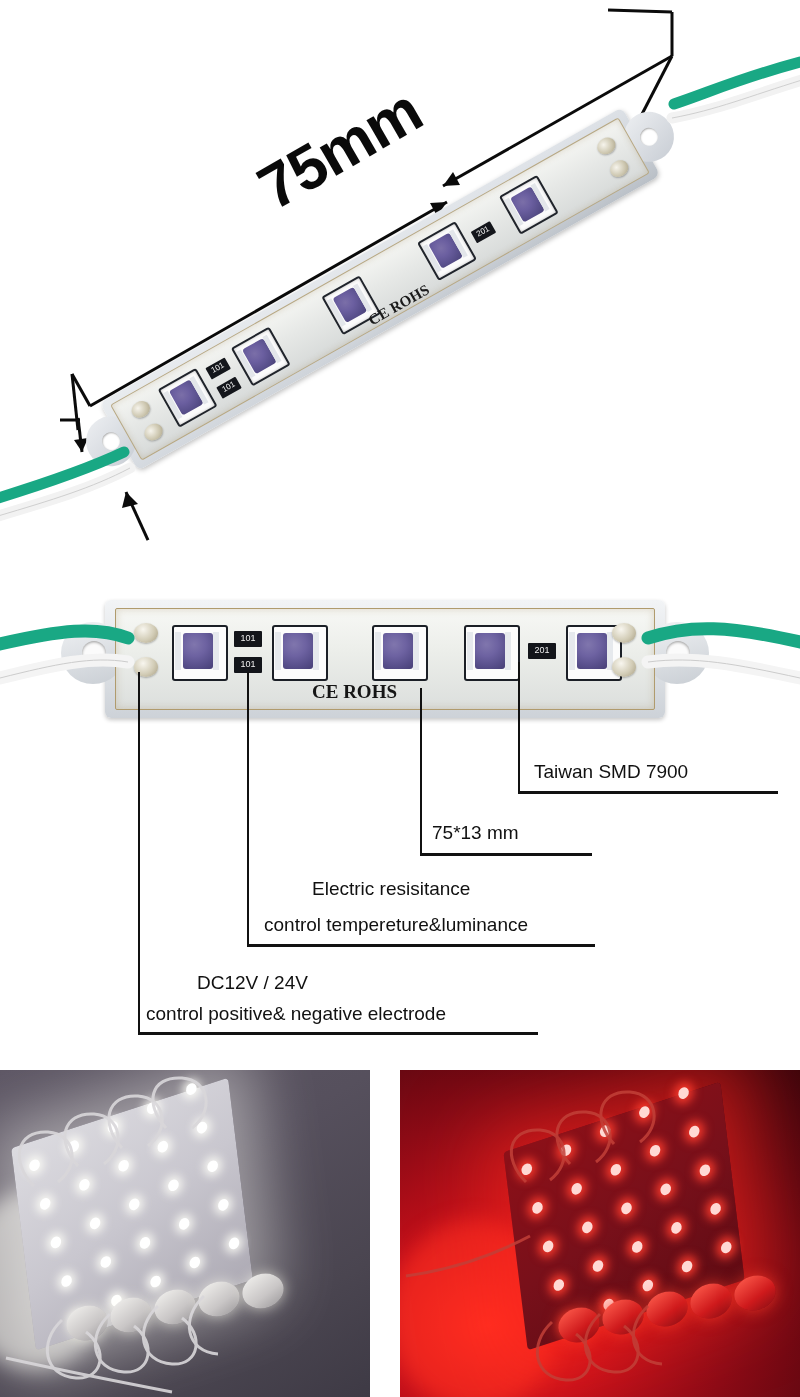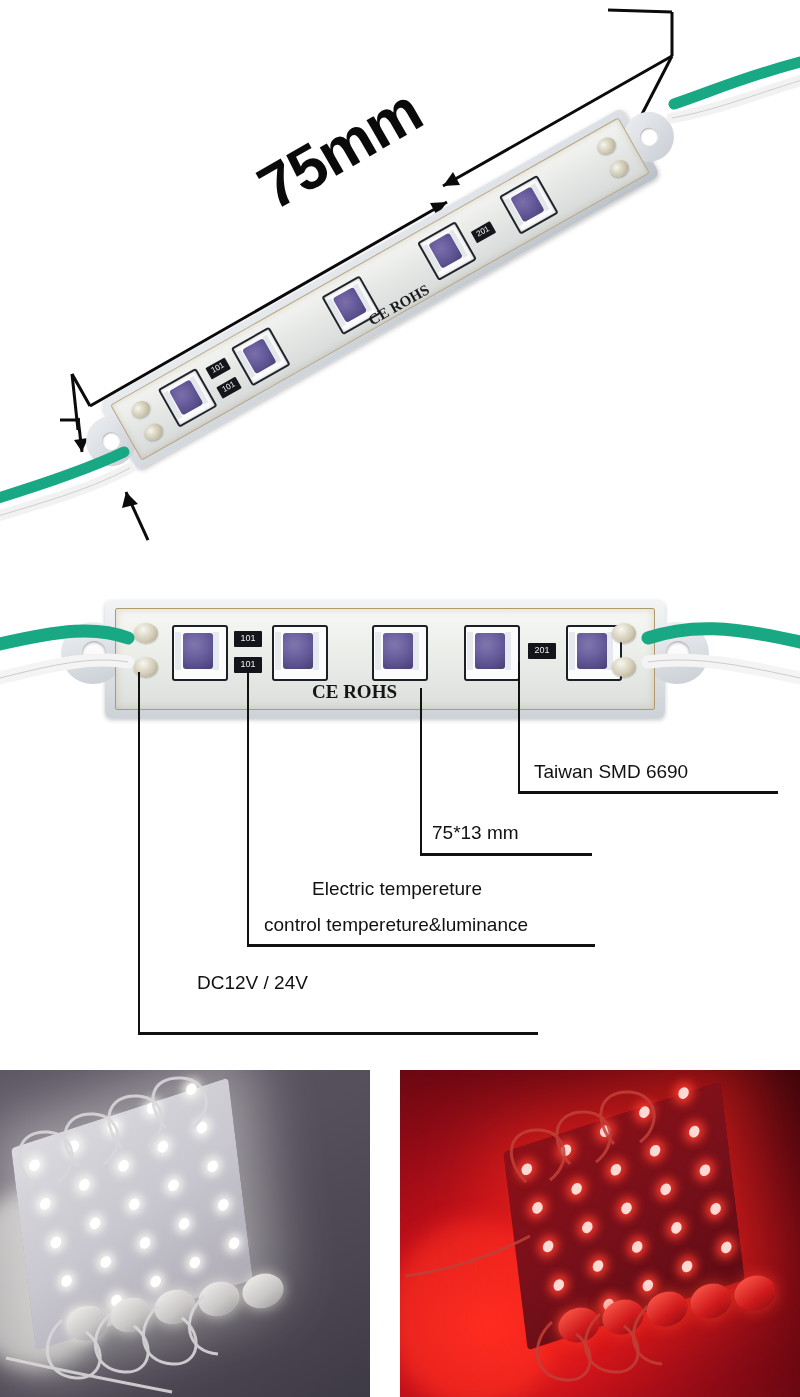--- a/index.html
+++ b/index.html
@@ -440,30 +440,31 @@
 
     <div class="leader leader-v" style="left:420px; top:128px; height:168px;"></div>
     <div class="leader leader-h" style="left:420px; top:293px; width:172px;"></div>
 
     <div class="leader leader-v" style="left:247px; top:112px; height:275px;"></div>
     <div class="leader leader-h" style="left:247px; top:384px; width:348px;"></div>
 
     <div class="leader leader-v" style="left:138px; top:112px; height:363px;"></div>
     <div class="leader leader-h" style="left:138px; top:472px; width:400px;"></div>
 
-    <div class="callout-text" style="left:534px; top:201px; font-size:19px;">Taiwan SMD 6690</div>
+    <div class="callout-text" style="left:534px; top:201px; font-size:19px;">Taiwan SMD 7900</div>
 
     <div class="callout-text" style="left:432px; top:262px; font-size:19px;">75*13 mm</div>
 
-    <div class="callout-text" style="left:312px; top:318px; font-size:19px;">Electric tempereture</div>
+    <div class="callout-text" style="left:312px; top:318px; font-size:19px;">Electric resisitance</div>
 
     <div class="callout-text" style="left:264px; top:354px; font-size:19px;">control tempereture&amp;luminance</div>
 
     <div class="callout-text" style="left:197px; top:412px; font-size:19px;">DC12V / 24V</div>
 
+    <div class="callout-text" style="left:146px; top:443px; font-size:19px;">control positive&amp; negative electrode</div>
   </div>
 
   <div id="bottom-section">
 
     <div class="photo left">
       <div class="glow-edge" style="left:-40px; top:120px; width:150px; height:180px; background:rgba(255,255,245,0.55);"></div>
       <div class="panel panel-white">
         <div class="dot w" style="left:16px;  top:18px;"></div>
         <div class="dot w" style="left:58px;  top:12px;"></div>
         <div class="dot w" style="left:100px; top:6px;"></div>

